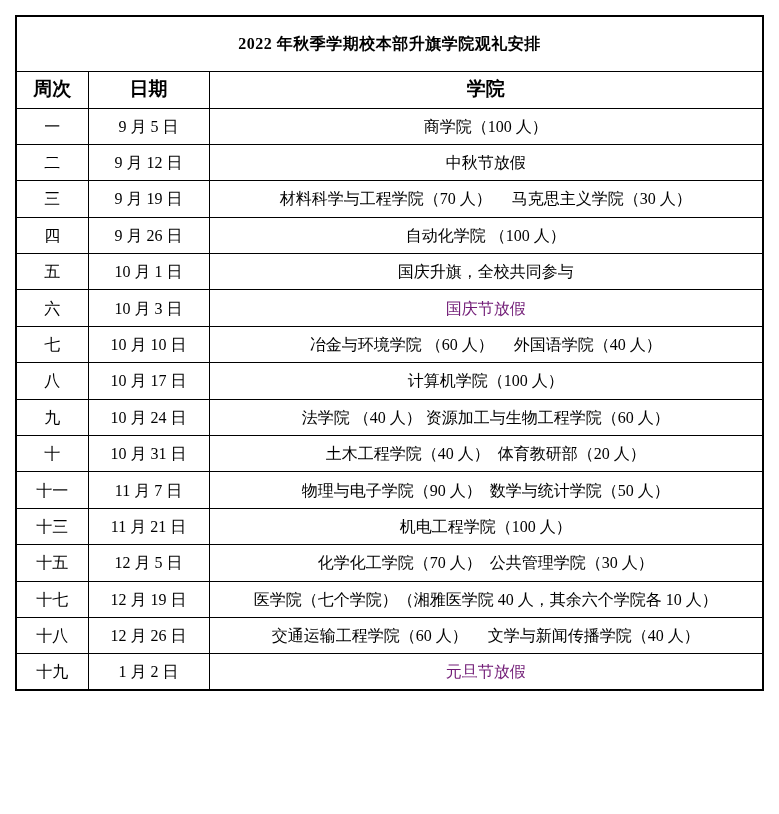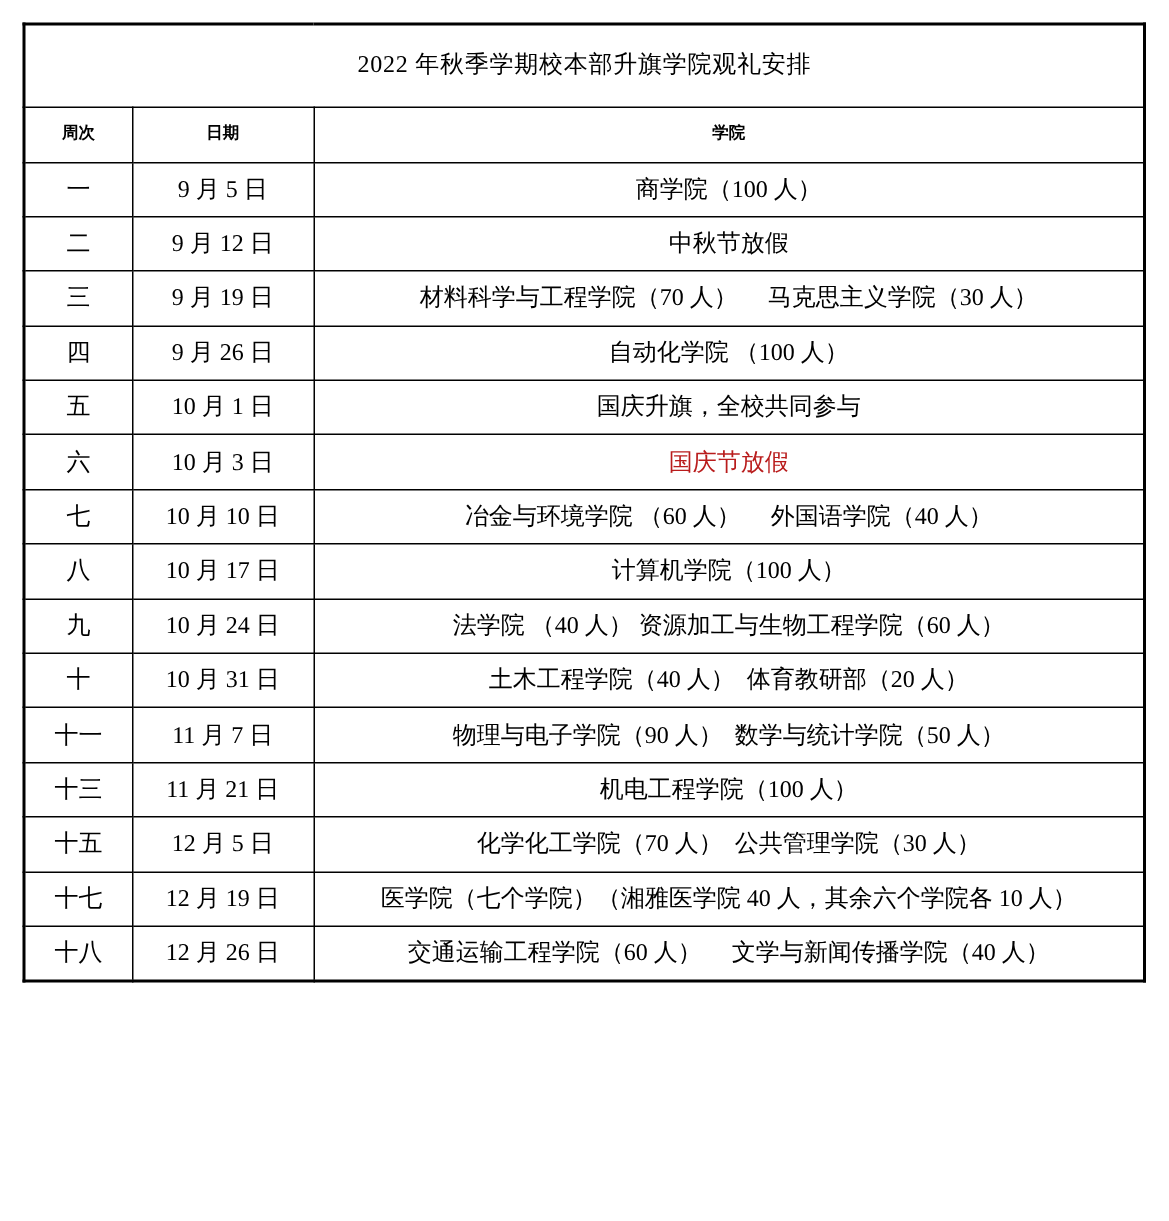--- a/index.html
+++ b/index.html
@@ -27,30 +27,30 @@
     vertical-align: middle;
     font-size: 16px;
     line-height: 1.2;
     white-space: pre-wrap;
     overflow: hidden;
     padding: 0 2px;
   }
   td.title-cell {
     height: 55px;
     font-size: 21px;
-    font-weight: normal;
+    font-weight: bold;
     letter-spacing: 0.5px;
   }
   tr.header-row th {
     height: 37px;
     font-weight: bold;
-    font-size: 11px;
+    font-size: 19px;
   }
   tbody tr td { height: 36.4px; }
-  td.college-cell.red { color: #b91c1c; }
+  td.college-cell.red { color: #701a75; }
   col.c-week  { width: 72px; }
   col.c-date  { width: 121px; }
   col.c-college { width: 554px; }
 </style>
 </head>
 <body>
 
 <div class="page">
   <table class="schedule">
     <colgroup>
@@ -155,15 +155,20 @@
     <td class="date-cell">12 月 19 日</td>
     <td class="college-cell">医学院（七个学院）（湘雅医学院 40 人，其余六个学院各 10 人）</td>
   </tr>
 
   <tr>
     <td class="week-cell">十八</td>
     <td class="date-cell">12 月 26 日</td>
     <td class="college-cell">交通运输工程学院（60 人）　 文学与新闻传播学院（40 人）</td>
   </tr>
 
+  <tr>
+    <td class="week-cell">十九</td>
+    <td class="date-cell">1 月 2 日</td>
+    <td class="college-cell red">元旦节放假</td>
+  </tr>
 </tbody>
   </table>
 </div>
 
 </body></html>

